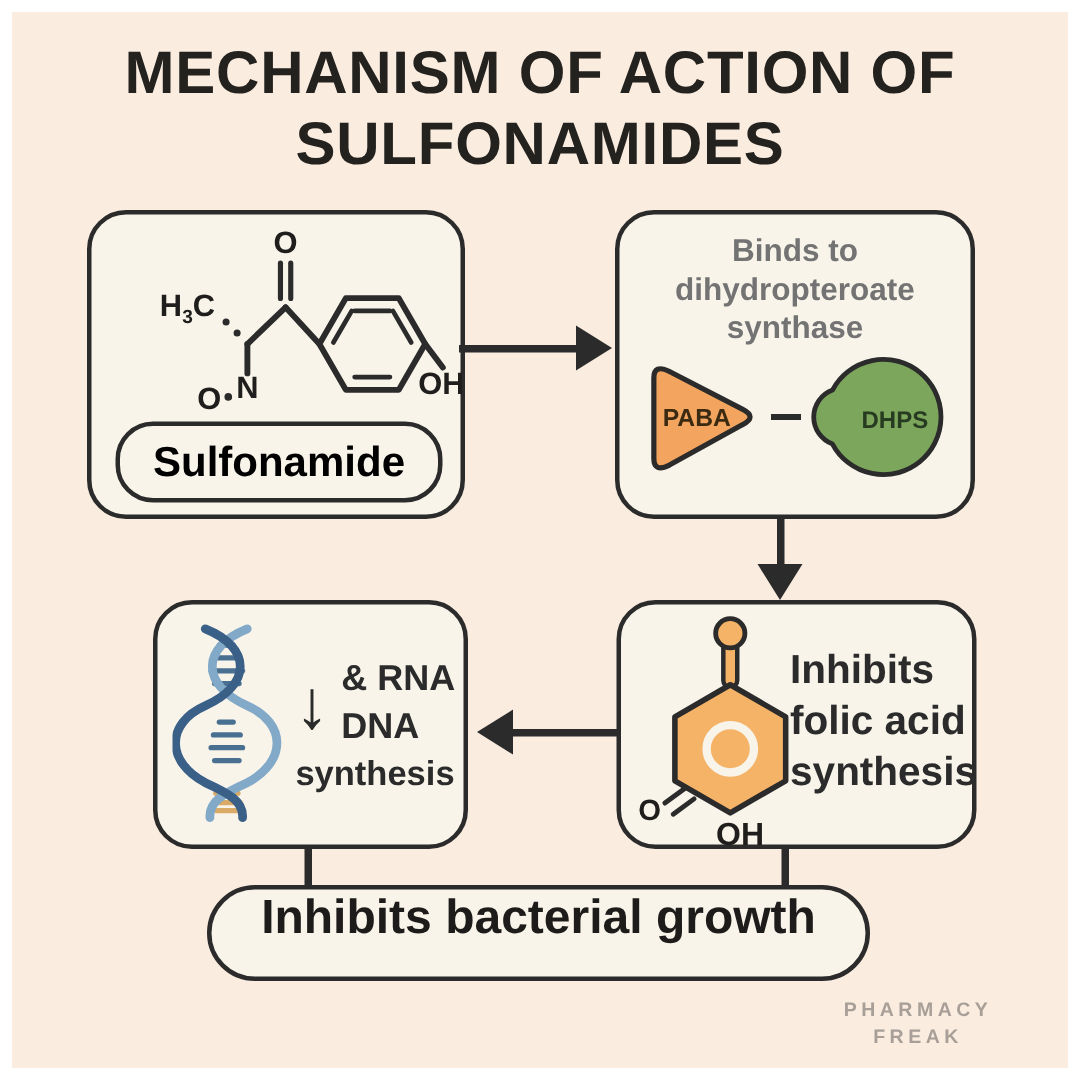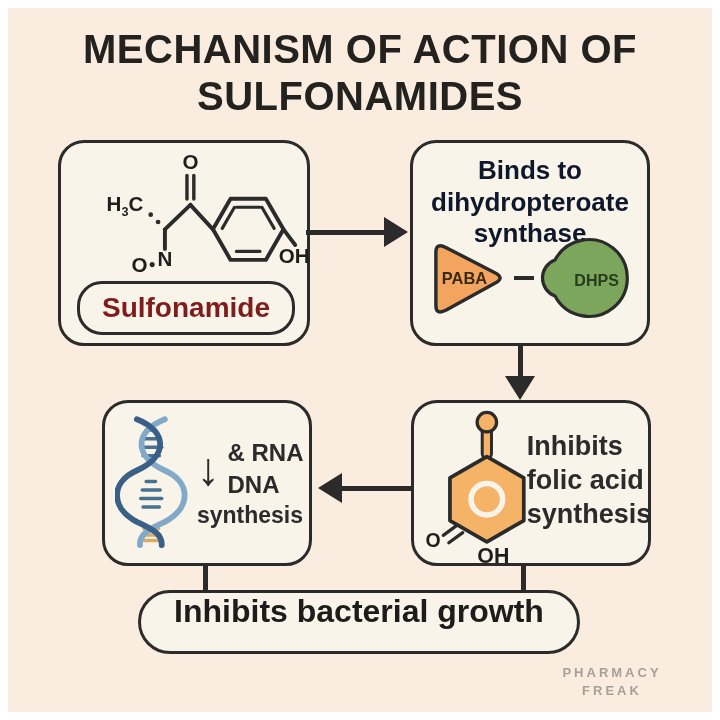--- a/index.html
+++ b/index.html
@@ -14,24 +14,24 @@
   
   .title{left:0; right:0; top:26px; text-align:center; color:#24221f;
          font-weight:800; font-size:40px; line-height:1.17; letter-spacing:.5px;}
 
   
   .node{background:#f8f4ea; border:3.5px solid #2b2b2b; border-radius:26px; box-sizing:border-box;}
 
   .pill-label{position:absolute; left:16px; right:12px; bottom:8px; height:48px;
               border:3px solid #2b2b2b; border-radius:25px; background:#f8f4ea;
               display:flex; align-items:center; justify-content:center;
-              font-size:28px; font-weight:700; color:#7f1d1d;}
-
-  .binds-text{margin:12px 10px 0; text-align:center; font-size:26px; font-weight:600;
-              line-height:1.22; color:#0f172a;}
+              font-size:28px; font-weight:700; color:#000000;}
+
+  .binds-text{margin:12px 10px 0; text-align:center; font-size:21px; font-weight:600;
+              line-height:1.22; color:#737373;}
   .shape-row{position:absolute; left:0; right:0; bottom:8px; height:114px;
              display:flex; align-items:center; justify-content:center;}
   .bond-dash{width:20px; height:4.5px; background:#2b2b2b; margin:0 -3px; flex:none;}
 
   .folic-text{position:absolute; right:6px; top:0; bottom:4px; width:106px;
               display:flex; align-items:center; justify-content:center; text-align:left;
               font-size:27px; font-weight:600; line-height:1.25; color:#2b2b2b;}
 
   .dna-text{position:absolute; left:88px; right:2px; top:0; bottom:0;
             display:flex; flex-direction:column; align-items:center; justify-content:center;

